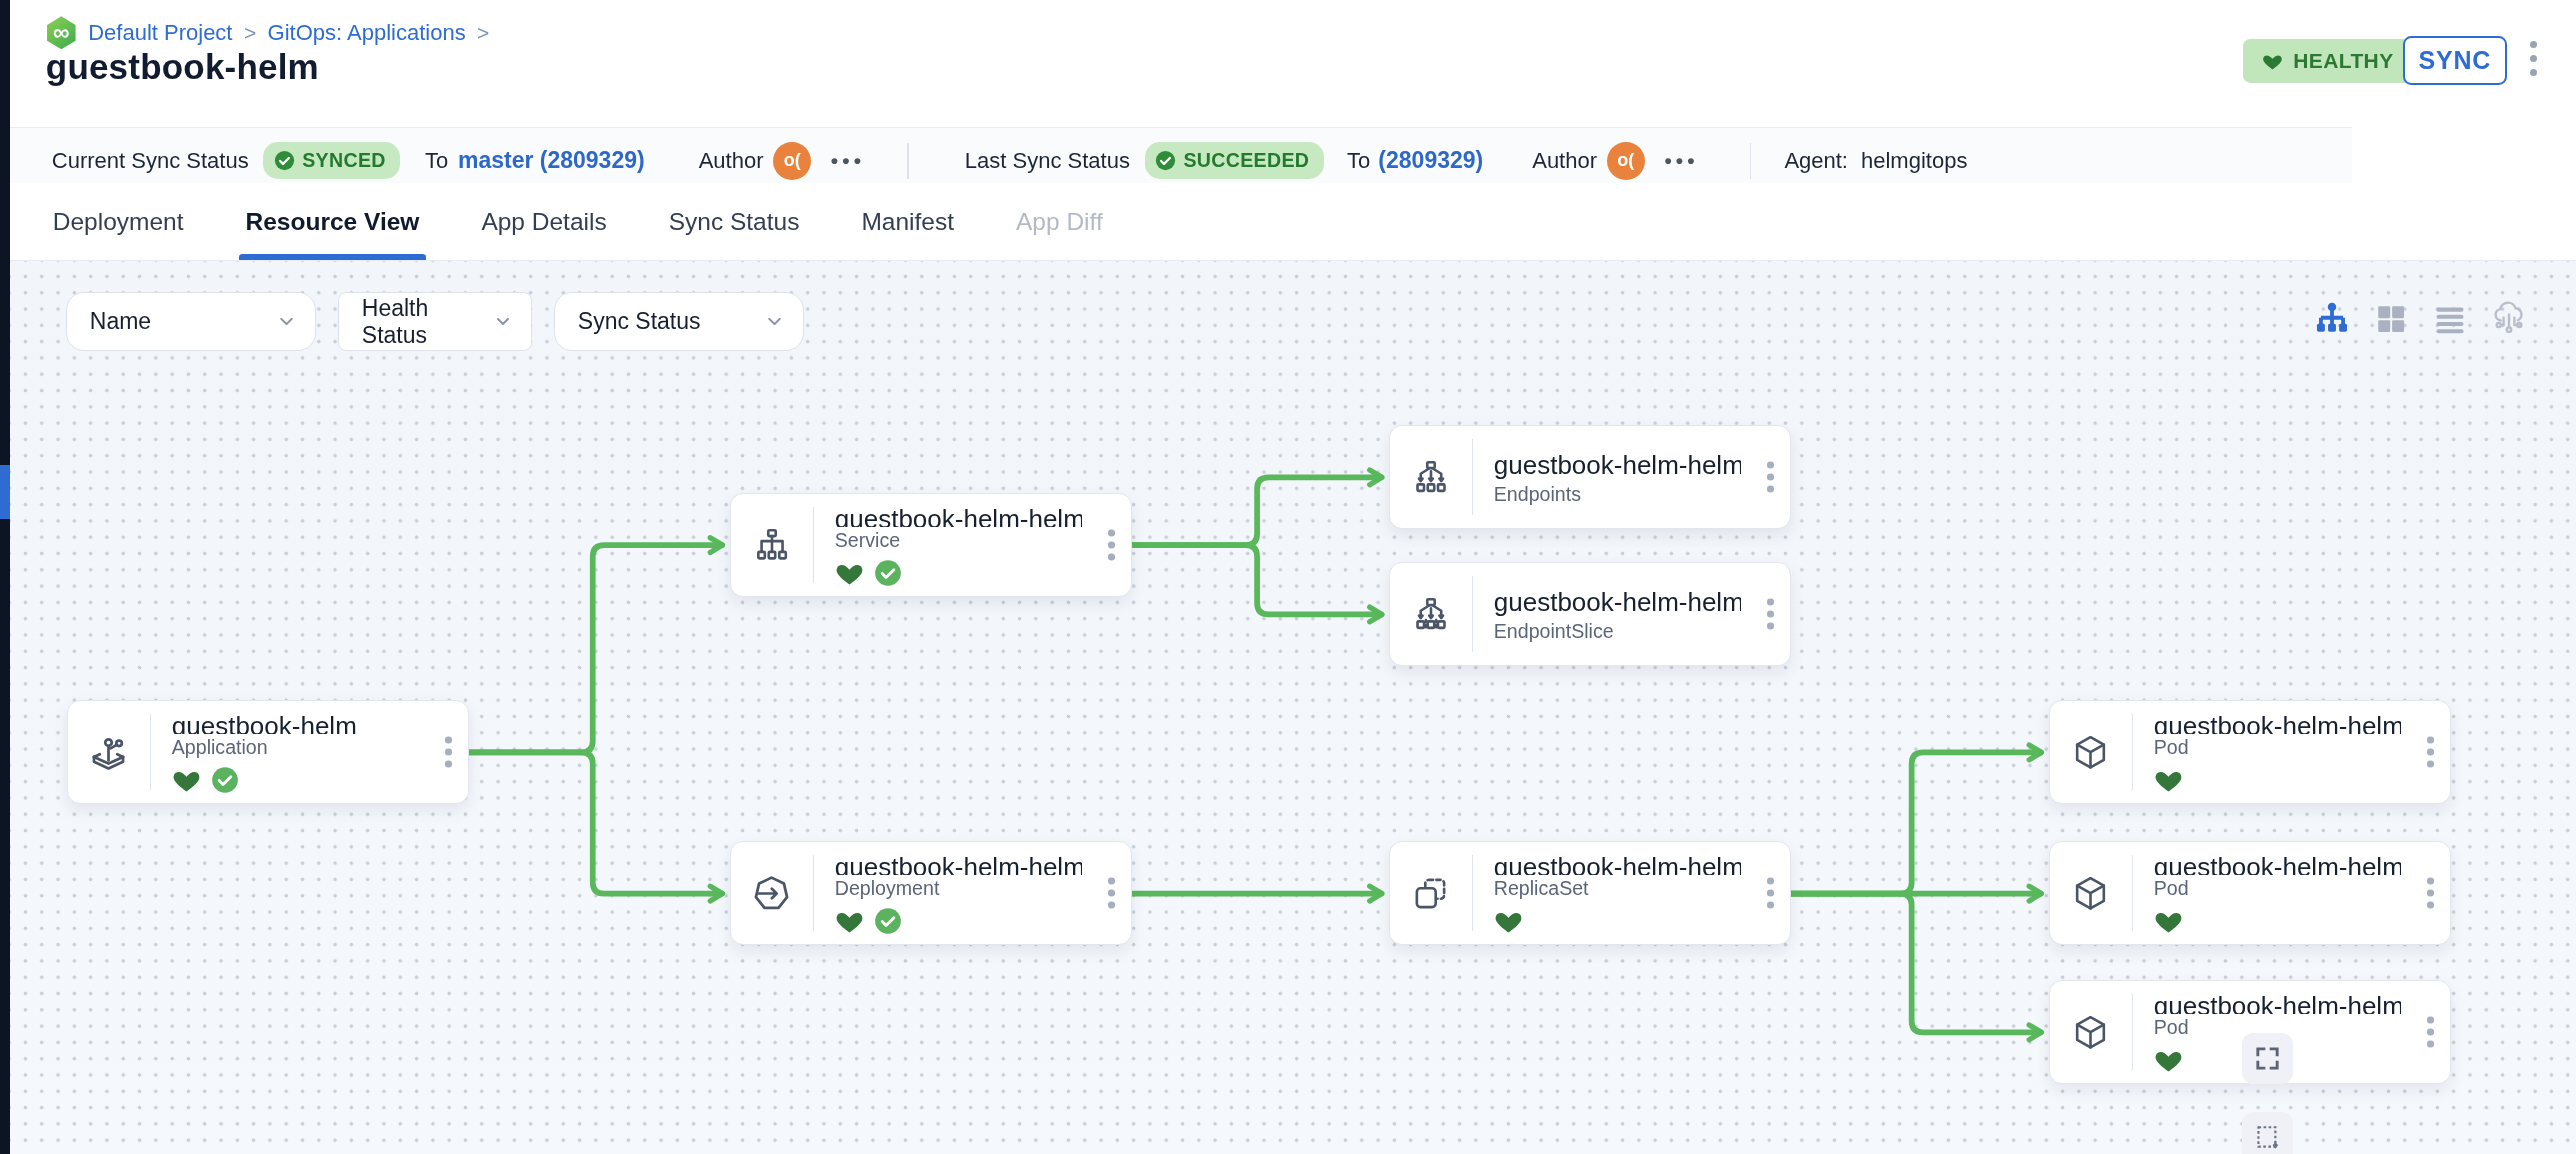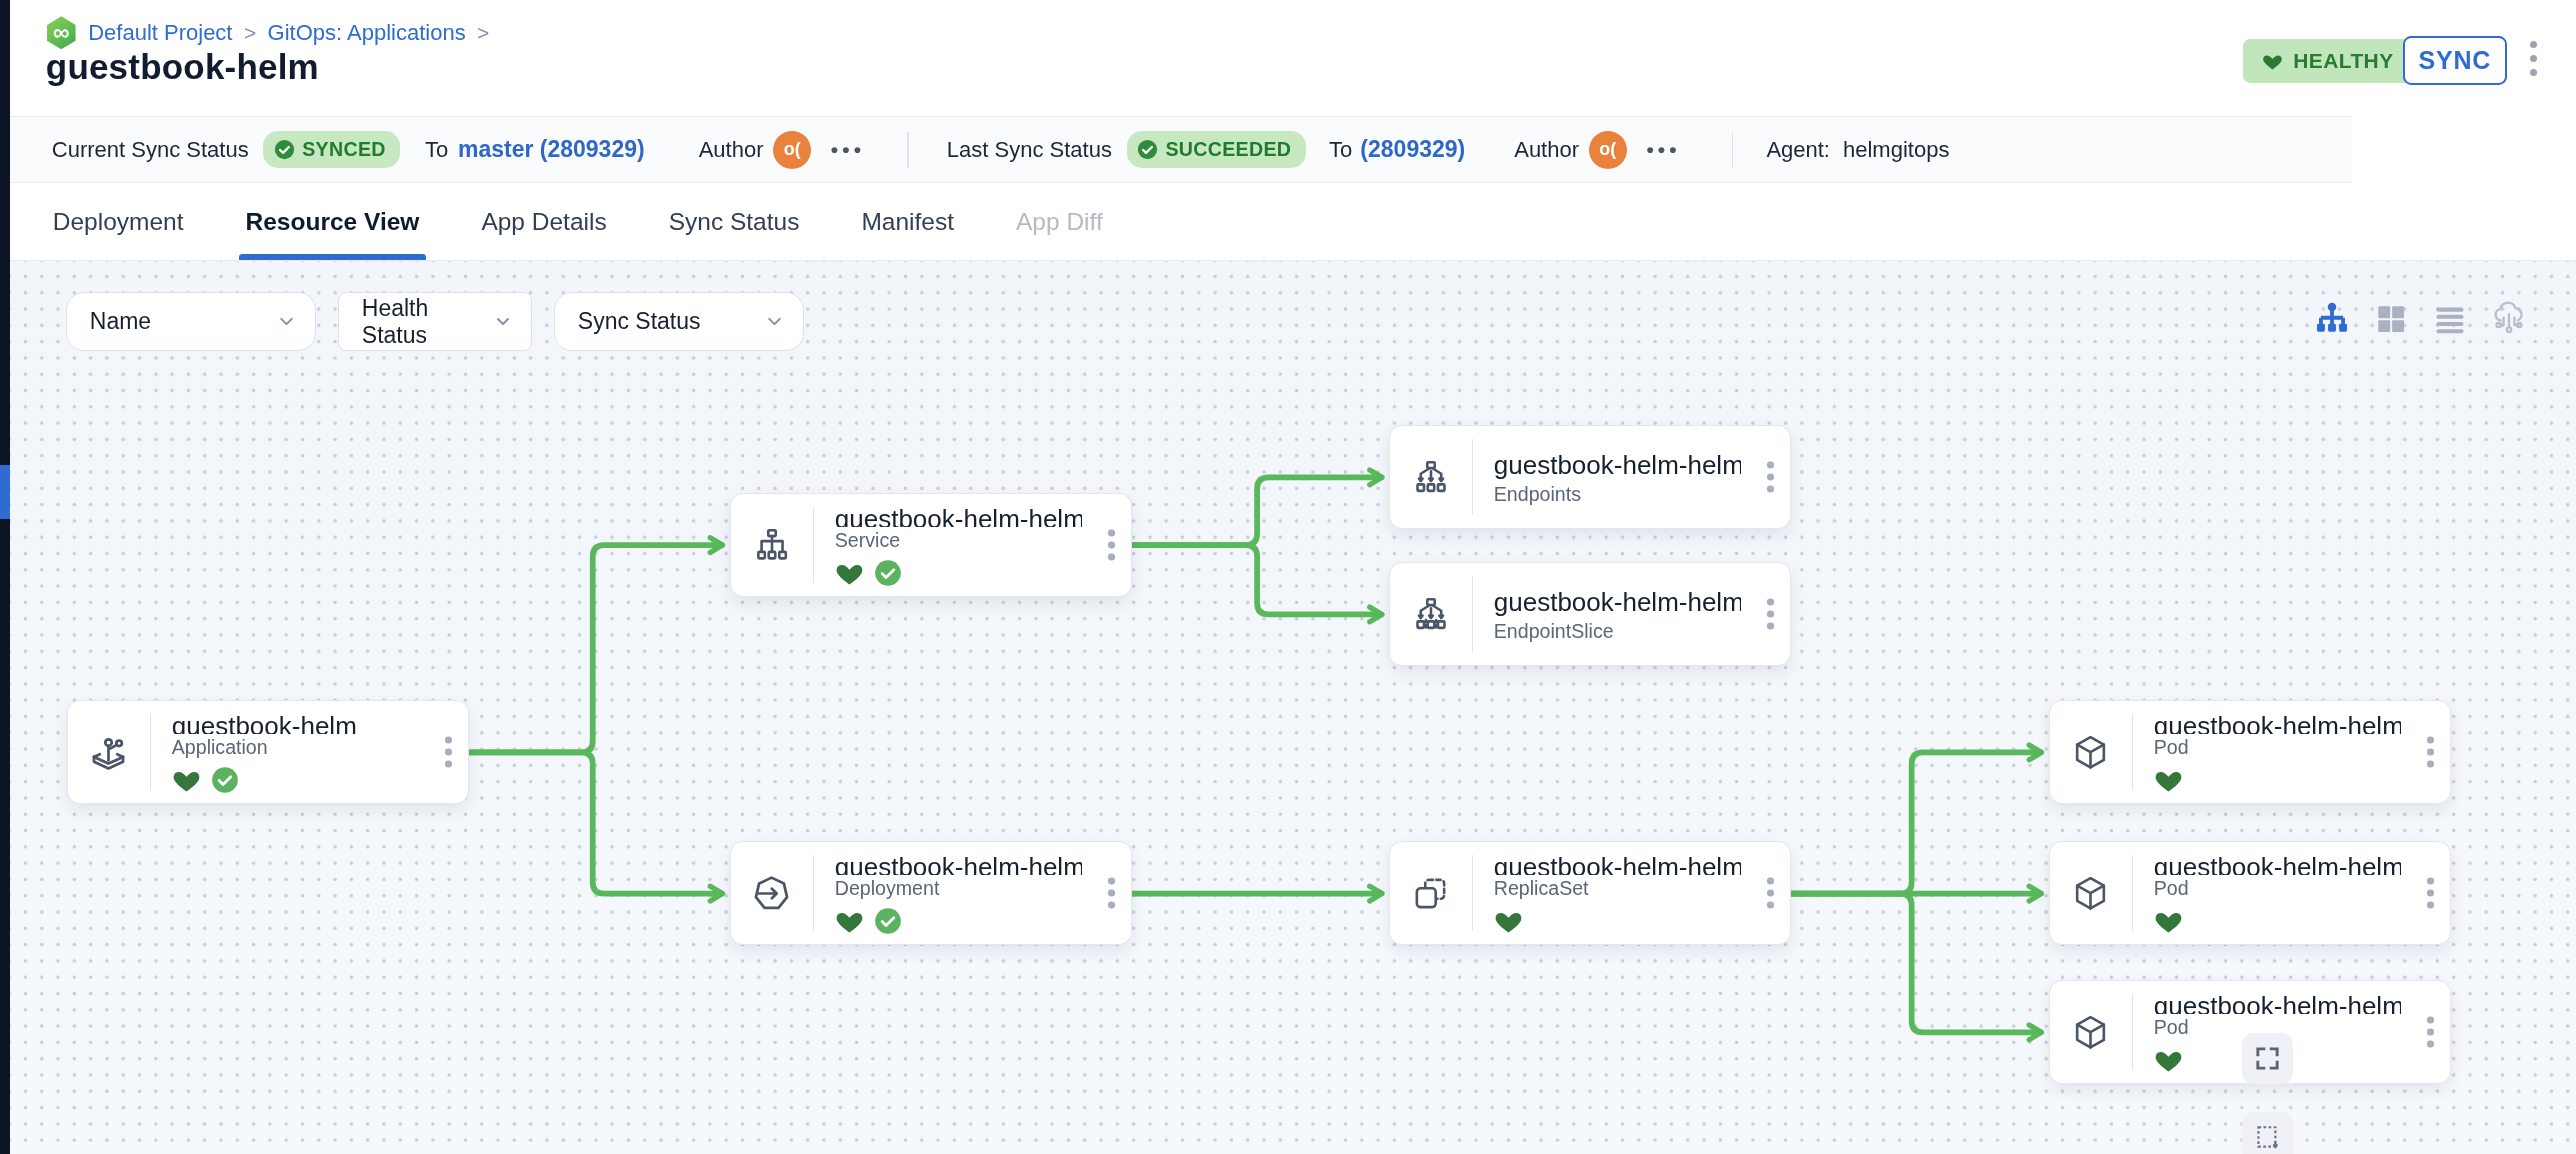--- a/index.html
+++ b/index.html
@@ -18,21 +18,21 @@
   .crumb-sep { color:#7b90b5; font-size:21px; }
   .page-title { position:absolute; left:36px; top:47px; font-size:35px; font-weight:bold; color:#121c30; letter-spacing:0.2px; }
 
   .health-badge { position:absolute; left:2233px; top:39px; height:44px; padding:0 19.6px; background:#c2e6bc; border-radius:7.3px; display:flex; align-items:center; gap:9.8px; color:#2b7a33; font-size:21px; font-weight:bold; letter-spacing:0.4px; }
   .sync-btn { position:absolute; left:2393px; top:36px; width:104px; height:49px; background:#fff; border:2.4px solid #2e6cd3; border-radius:8.2px; color:#2e6cd3; font-size:25px; font-weight:bold; letter-spacing:0.8px; display:flex; align-items:center; justify-content:center; cursor:pointer; }
   .kebab-v { display:flex; flex-direction:column; gap:6.5px; cursor:pointer; }
   .kebab-v i { width:7.3px; height:7.3px; border-radius:50%; background:#9aa3b3; }
   .header-kebab { position:absolute; left:2520px; top:41px; }
 
   
-  .statusbar { position:absolute; left:9.8px; top:116px; width:2342px; height:67px; background:#fafbfd; border-top:1.6px solid #e8ebf1; border-bottom:1.6px solid #e8ebf1; display:flex; align-items:center; padding-left:42px; font-size:22px; color:#1c2638; white-space:nowrap; }
+  .statusbar { position:absolute; left:9.8px; top:127px; width:2342px; height:67px; background:#fafbfd; border-top:1.6px solid #e8ebf1; border-bottom:1.6px solid #e8ebf1; display:flex; align-items:center; padding-left:42px; font-size:22px; color:#1c2638; white-space:nowrap; }
   .badge-green { display:inline-flex; align-items:center; gap:7.3px; background:#c6e9c1; color:#237a2e; font-weight:bold; font-size:19.6px; letter-spacing:0.3px; padding:7.3px 14.7px 7.3px 10.6px; border-radius:15px; }
   .rev-link { color:#2d68c8; font-weight:bold; font-size:23px; cursor:pointer; }
   .avatar { width:38px; height:38px; border-radius:50%; background:#e8823c; color:#fff; font-size:18px; font-weight:bold; display:flex; align-items:center; justify-content:center; }
   .dots-h { color:#4a5462; font-size:21px; letter-spacing:4.1px; font-weight:bold; cursor:pointer; }
   .vdiv { width:1.6px; height:36px; background:#dfe3ea; }
 
   
   .tabs { position:absolute; left:9.8px; top:183px; width:2566px; height:78px; background:#fff; border-bottom:1.6px solid #e8ebf1; display:flex; align-items:stretch; padding-left:43px; }
   .tab { position:relative; display:flex; align-items:center; margin-right:62px; font-size:24.5px; color:#333e52; cursor:pointer; }
   .tab.active { font-weight:bold; color:#0f1a2e; }
@@ -121,21 +121,21 @@
       </svg>
     <span>SYNCED</span>
   </span>
   <span style="margin-left:24.5px">To</span>
   <span class="rev-link" style="margin-left:9.8px">master (2809329)</span>
   <span style="margin-left:54px">Author</span>
   <span class="avatar" style="margin-left:9.8px">o(</span>
   <span class="dots-h" style="margin-left:19.6px">•••</span>
   <span class="vdiv" style="margin-left:42px"></span>
 
-  <span style="margin-left:38px">Last Sync Status</span>
+  <span style="margin-left:56px">Last Sync Status</span>
   <span class="badge-green" style="margin-left:14.7px">
     <svg width="21" height="21" viewBox="0 0 24 24">
         <circle cx="12" cy="12" r="11" fill="#2f8d3a"></circle>
         <path d="M7 12.5l3.3 3.4L17 9.2" stroke="#fff" stroke-width="2.6" fill="none" stroke-linecap="round" stroke-linejoin="round"></path>
       </svg>
     <span>SUCCEEDED</span>
   </span>
   <span style="margin-left:23px">To</span>
   <span class="rev-link" style="margin-left:8.2px">(2809329)</span>
   <span style="margin-left:49px">Author</span>

